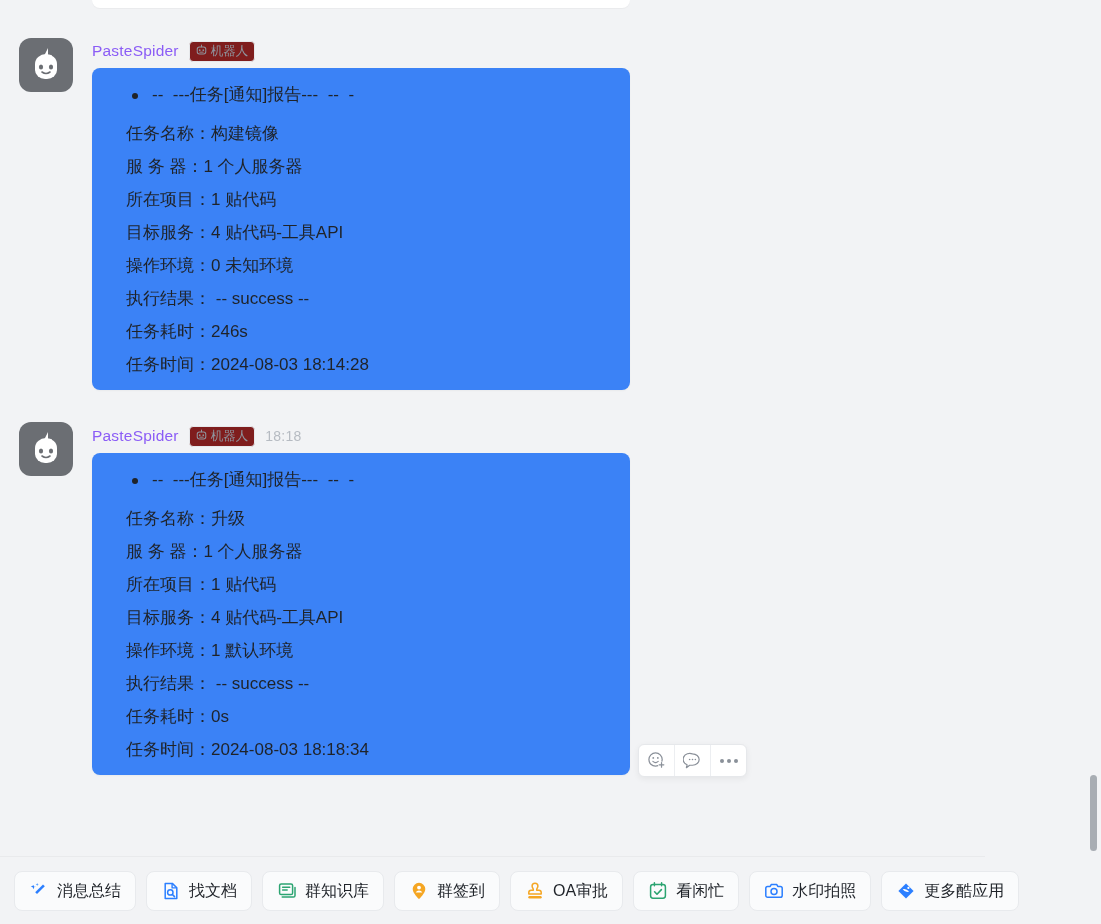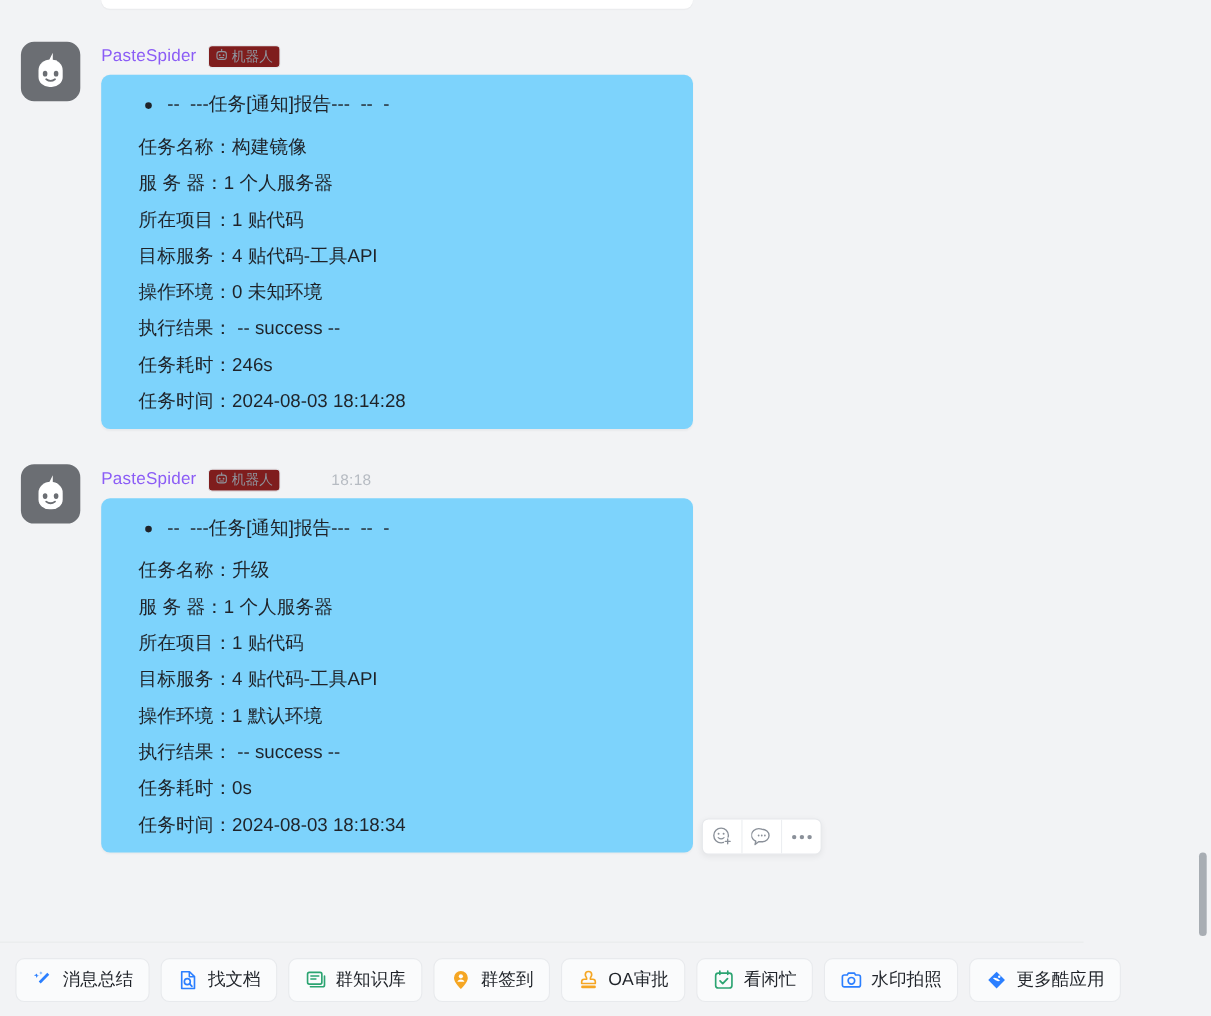--- a/index.html
+++ b/index.html
@@ -71,27 +71,26 @@
     padding: 1px 6px 2px 5px;
     font-size: 12.5px;
     color: #8f959e;
     line-height: 16px;
   }
   .bot-badge .glyph { display: inline-block; width: 13px; height: 13px; }
   .msg-time {
     font-size: 14px;
     color: #b6bbc2;
     letter-spacing: 0.3px;
-    margin-left: 36px;
   }
   .bubble {
     position: absolute;
     left: 92px;
     width: 538px;
-    background: #7dd3fc;
+    background: #3b82f6;
     border-radius: 8px;
     box-shadow: 0 1px 2px rgba(0,0,0,0.04);
     padding: 14px 16px 18px 16px;
     box-sizing: border-box;
   }
   .bullet-line {
     display: flex;
     align-items: baseline;
     margin: 0 0 9px 0;
     padding-left: 22px;

